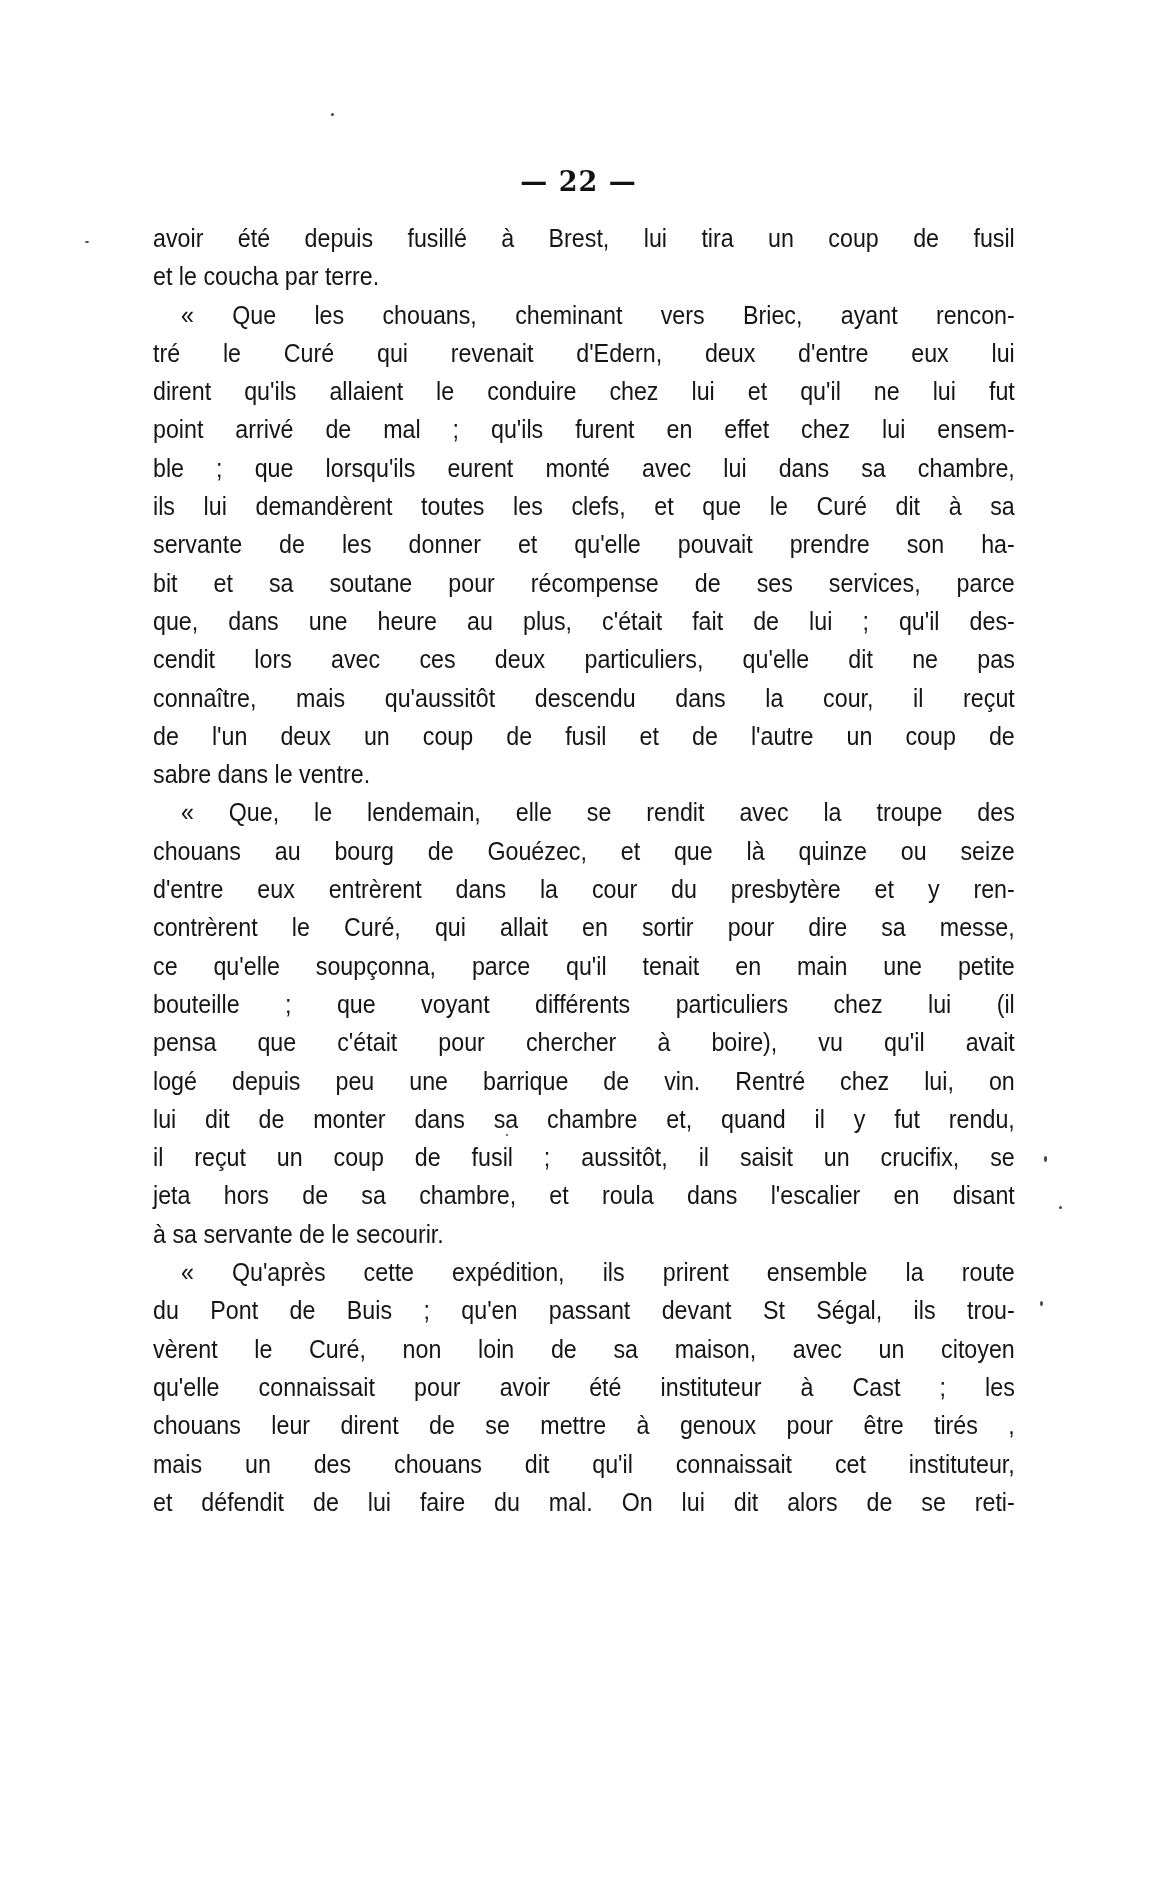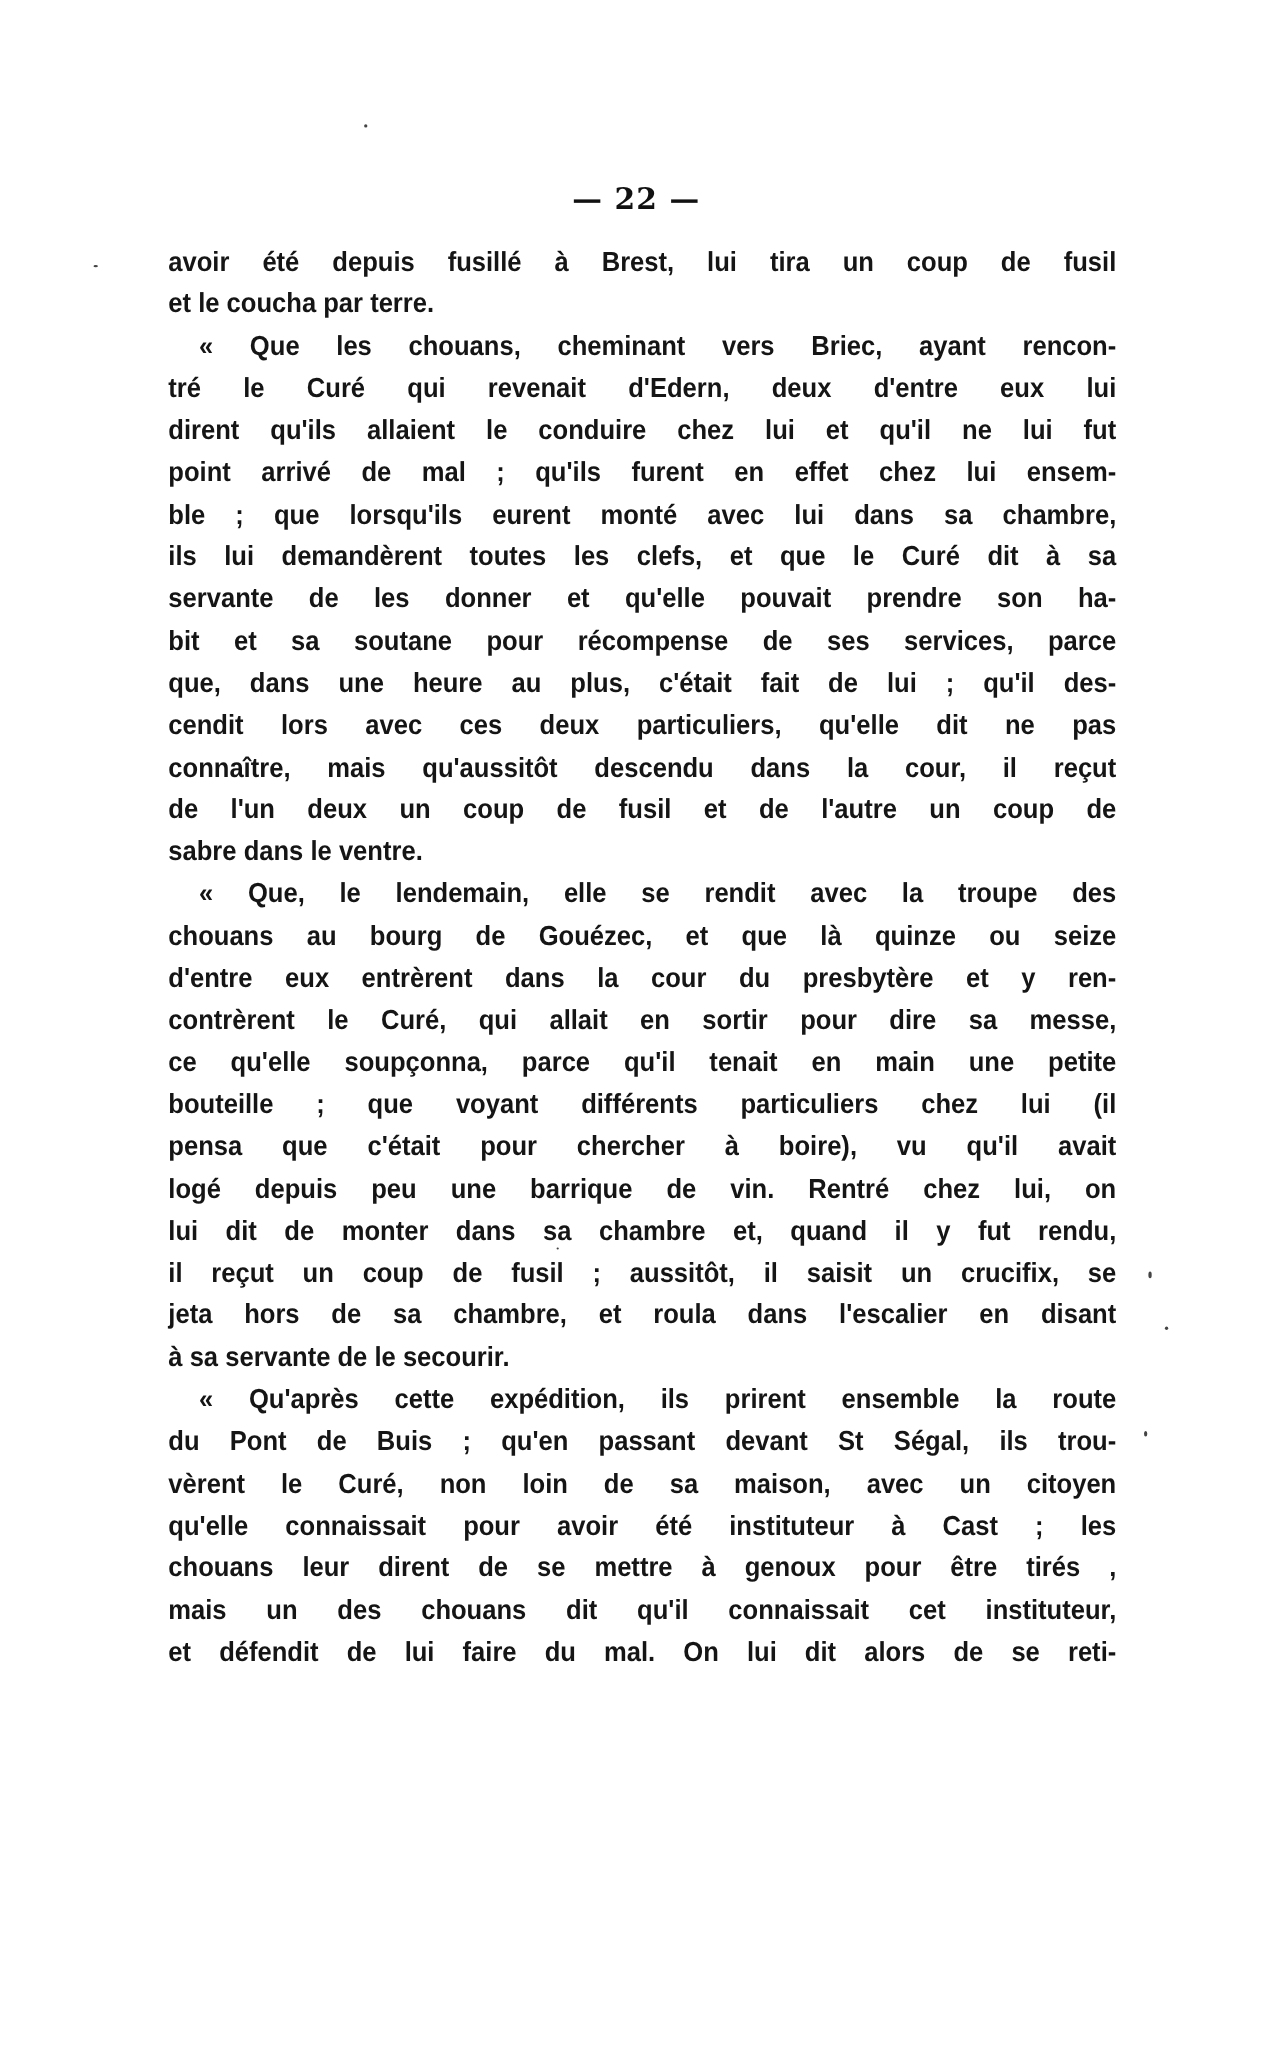--- a/index.html
+++ b/index.html
@@ -35,21 +35,21 @@
       padding-left: 8px;
       box-sizing: border-box;
     }
     .body-text {
       position: absolute;
       left: 153px;
       top: 219px;
       width: 862px;
       font-family: "Liberation Sans", sans-serif;
       font-size: 25px;
-      font-weight: bold;
+      font-weight: normal;
       line-height: 38.3px;
       color: #151515;
     }
     .line {
       display: block;
       height: 38.3px;
       white-space: nowrap;
       text-align: justify;
       text-align-last: justify;
       transform: scaleX(0.93);

